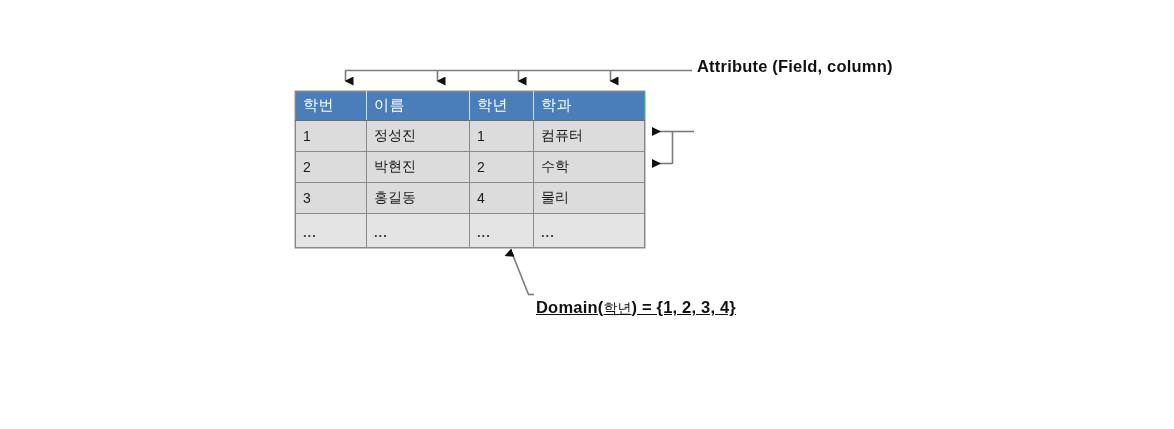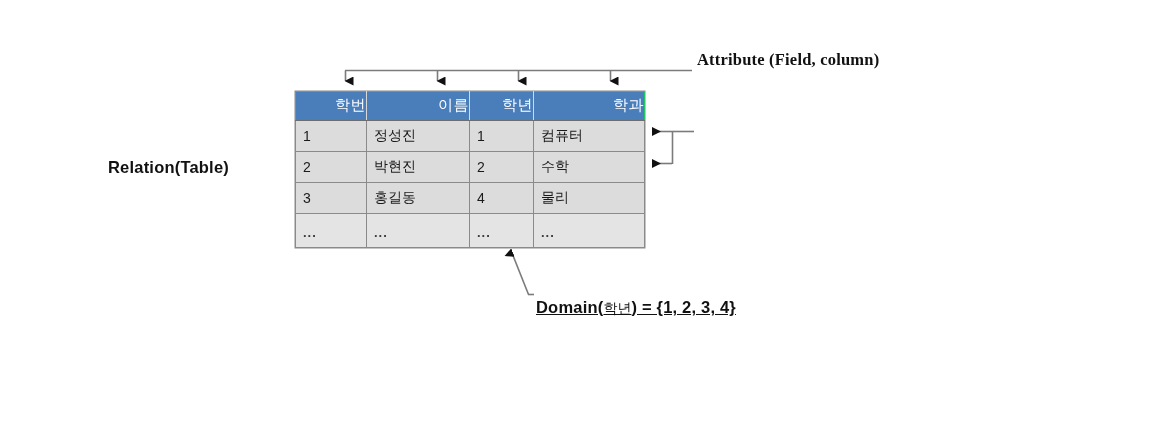--- a/index.html
+++ b/index.html
@@ -36,21 +36,21 @@
   .rel-table col.c0 { width: 71px; }
   .rel-table col.c1 { width: 103px; }
   .rel-table col.c2 { width: 64px; }
   .rel-table col.c3 { width: 111px; }
 
   .rel-table th {
     background: #4a7ebb;
     color: #ffffff;
     font-weight: normal;
     font-size: 15px;
-    text-align: right;
+    text-align: left;
     padding: 3px 0 4px 7px;
     height: 21px;
     border-right: 1px solid #d8d8d8;
     border-bottom: 1px solid #6d6d6d;
     letter-spacing: 0.5px;
     margin-left: 27px;
   }
   .rel-table th:last-child { border-right: 1px solid #22c55e; }
 
   .rel-table td {
@@ -85,21 +85,21 @@
     color: #111111;
     white-space: nowrap;
     letter-spacing: 0.2px;
   }
   .label .kr-inline {
     font-weight: normal;
     font-size: 14px;
     letter-spacing: 0;
   }
 
-  #label-attribute { left: 697px; top: 50px; font-family: Liberation Serif, serif; }
+  #label-attribute { left: 697px; top: 57px; }
   #label-tuple     { left: 699px; top: 119px; }
   #label-domain    { left: 536px; top: 298px; text-decoration: underline; }
   #label-relation  { left: 108px; top: 158px; }
 
   
   #leaders {
     position: absolute;
     left: 0; top: 0;
     width: 1174px;
     height: 429px;
@@ -186,15 +186,14 @@
         <td>...</td>
       </tr>
     </tbody>
   </table>
 
   <div class="label" id="label-attribute">Attribute (Field, column)</div>
 
 
   <div class="label" id="label-domain"><span>Domain(</span><span class="kr-inline">학년</span><span>) = {1, 2, 3, 4}</span></div>
 
-  <div class="label" id="label-relation">Relation(Table)</div>
 
 </div>
 
 </body></html>

